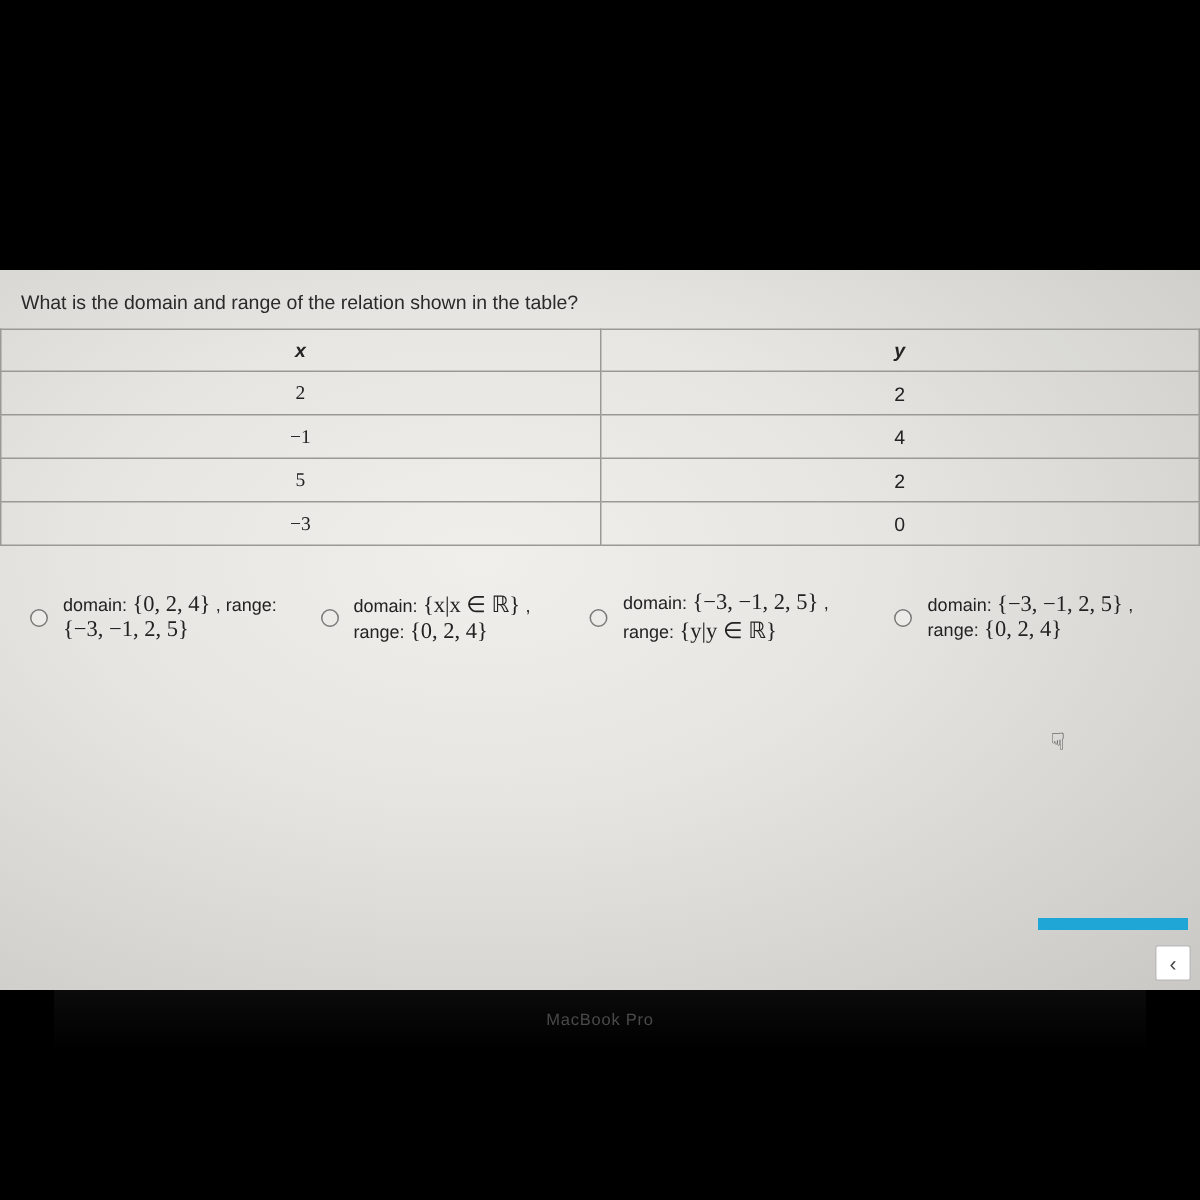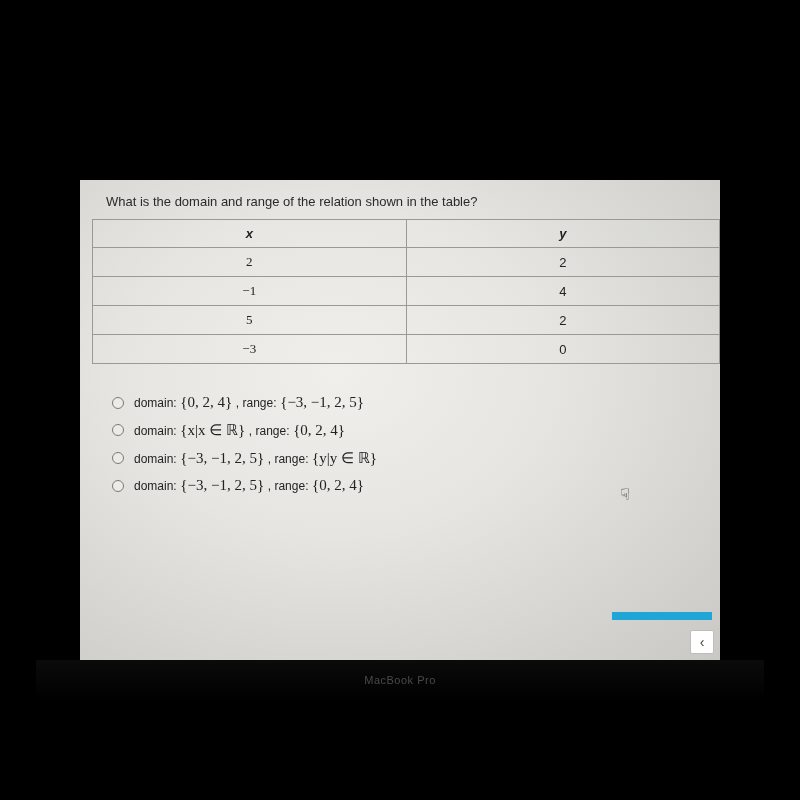--- a/index.html
+++ b/index.html
@@ -8,24 +8,24 @@
     background: #000;
     font-family: Arial, Helvetica, sans-serif;
     display: flex;
     flex-direction: column;
     align-items: center;
     justify-content: flex-start;
   }
   .black-top { height: 180px; width: 800px; background:#000; }
   .screen {
     position: relative;
-    width: 640px;
+    width: 800px;
     height: 480px;
     background: radial-gradient(ellipse at 40% 40%, #f0efec 0%, #e6e5e1 40%, #c9c8c4 100%);
-    padding: 14px 0 0 12px;
+    padding: 14px 0 0 0;
     overflow: hidden;
   }
   .question {
     font-size: 13px;
     color: #2a2a2a;
     padding: 0 14px 10px 14px;
   }
   table.rel {
     width: calc(100% - 0px);
     border-collapse: collapse;
@@ -38,21 +38,21 @@
     text-align: center;
     padding: 6px 0;
     width: 50%;
     font-weight: normal;
   }
   table.rel th { font-style: italic; font-weight: bold; background: rgba(255,255,255,0.05); }
   table.rel td.x { font-family: "Times New Roman", serif; }
   .options {
     padding: 30px 20px 0 20px;
     display: flex;
-    flex-direction: column;
+    flex-direction: row;
     gap: 10px;
   }
   .option {
     display: flex;
     align-items: center;
     gap: 10px;
     font-size: 13px;
     color: #222;
   }
   .radio {

